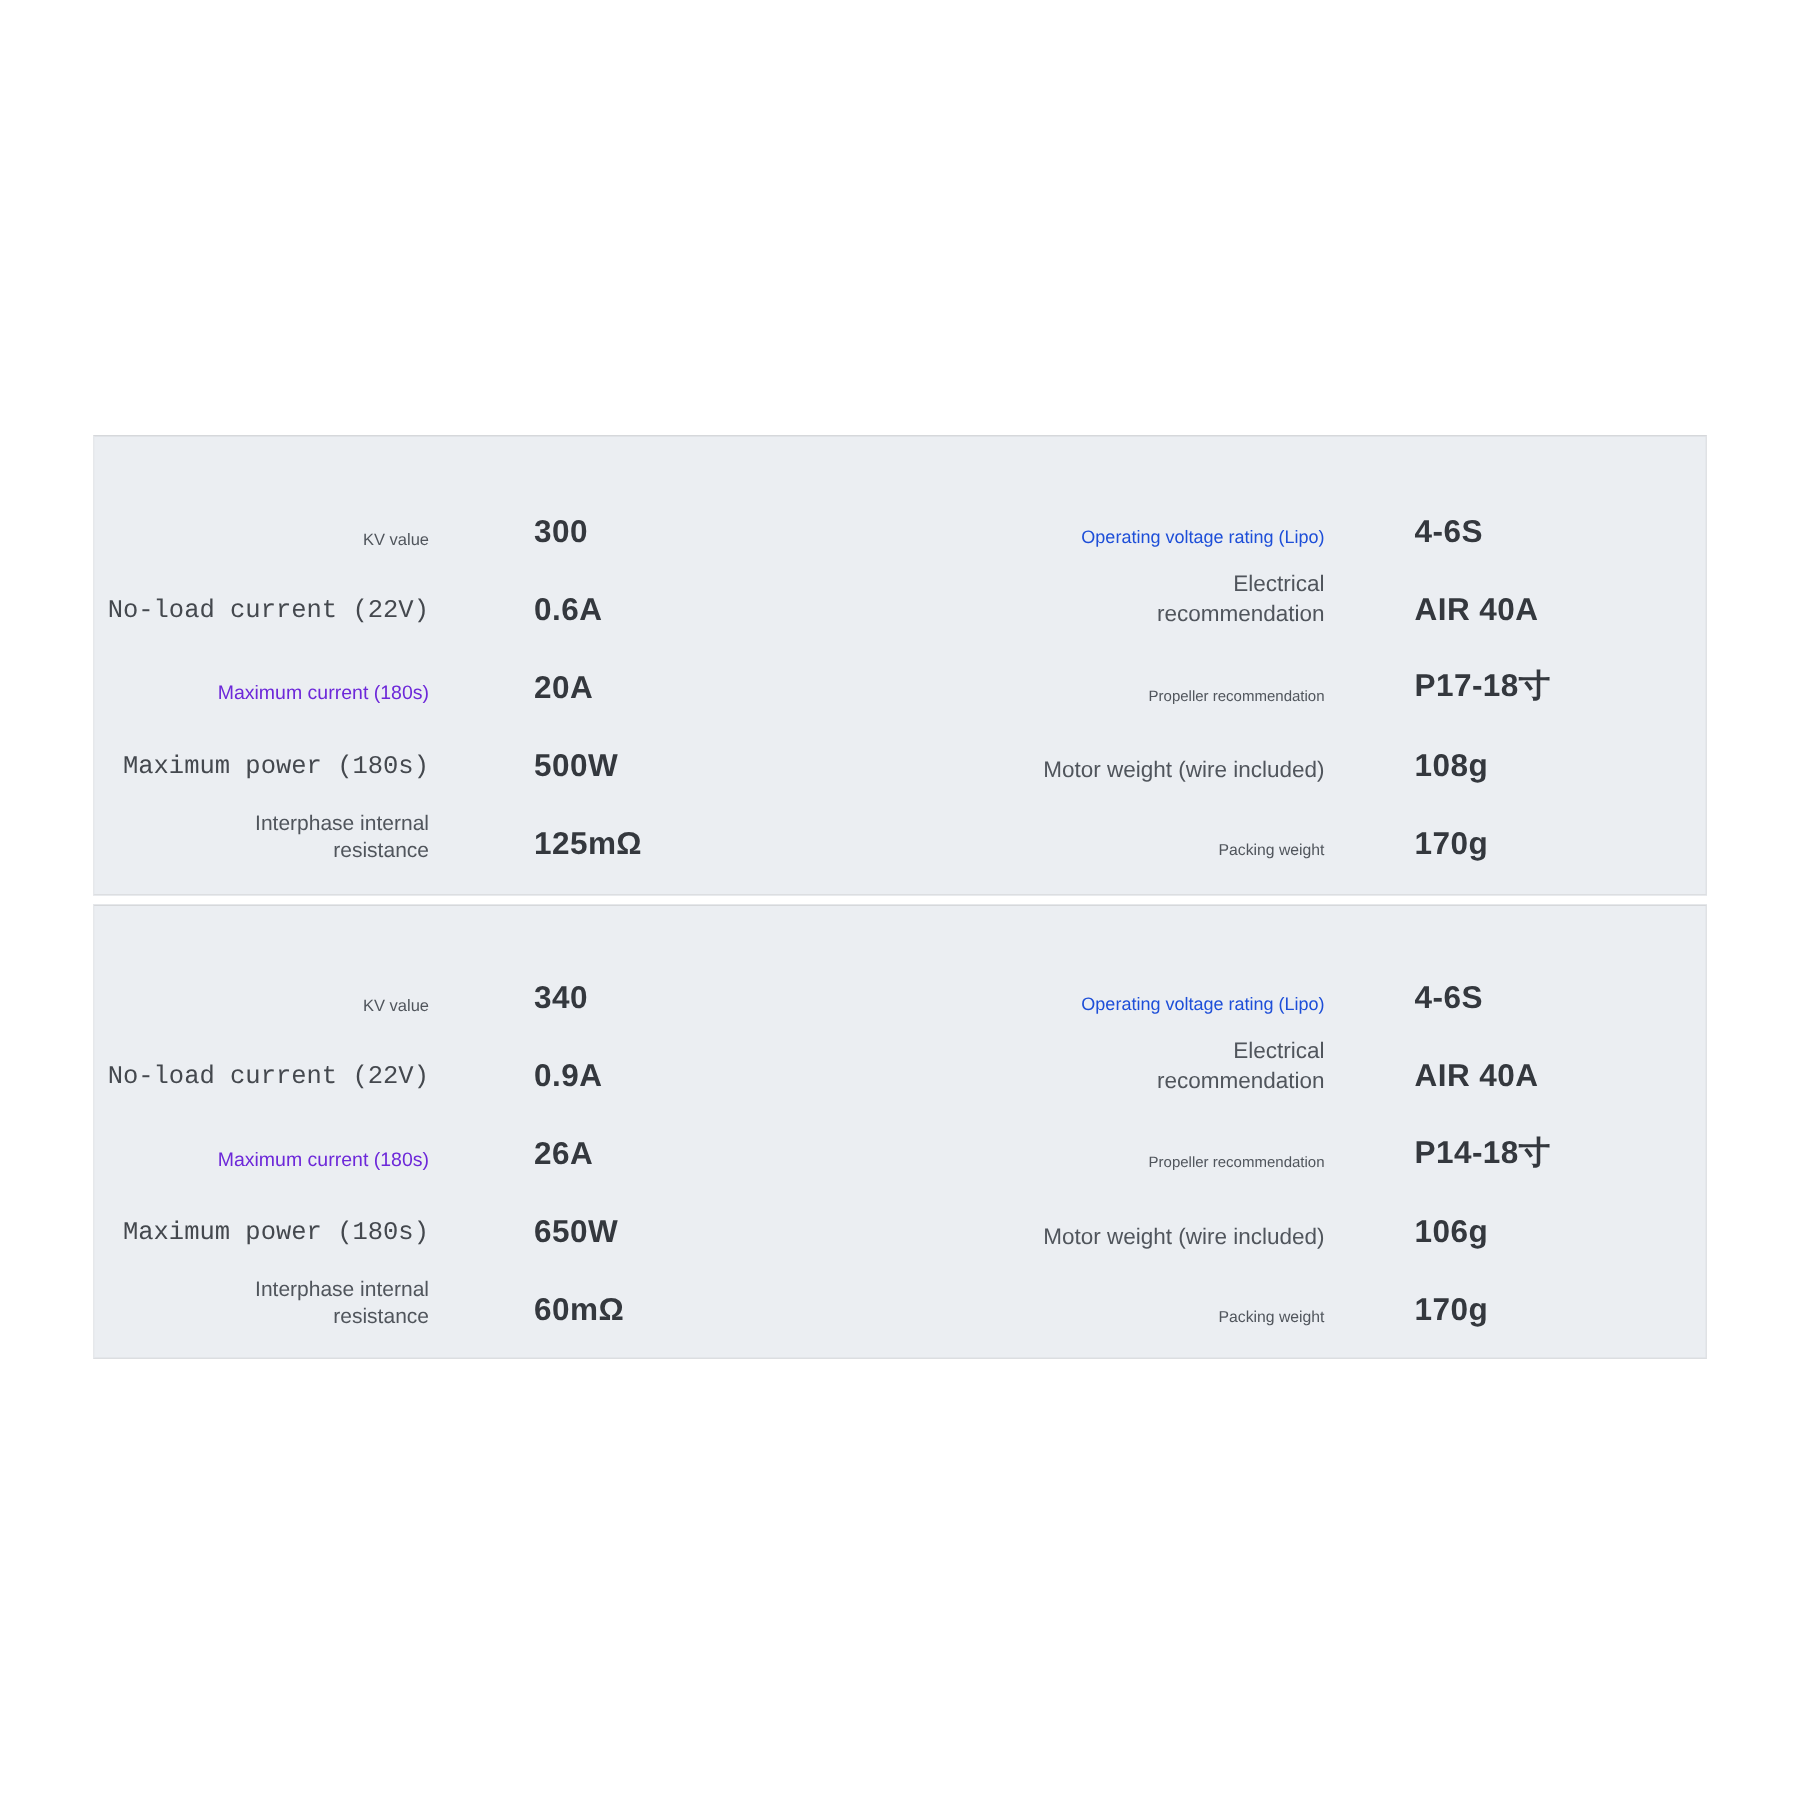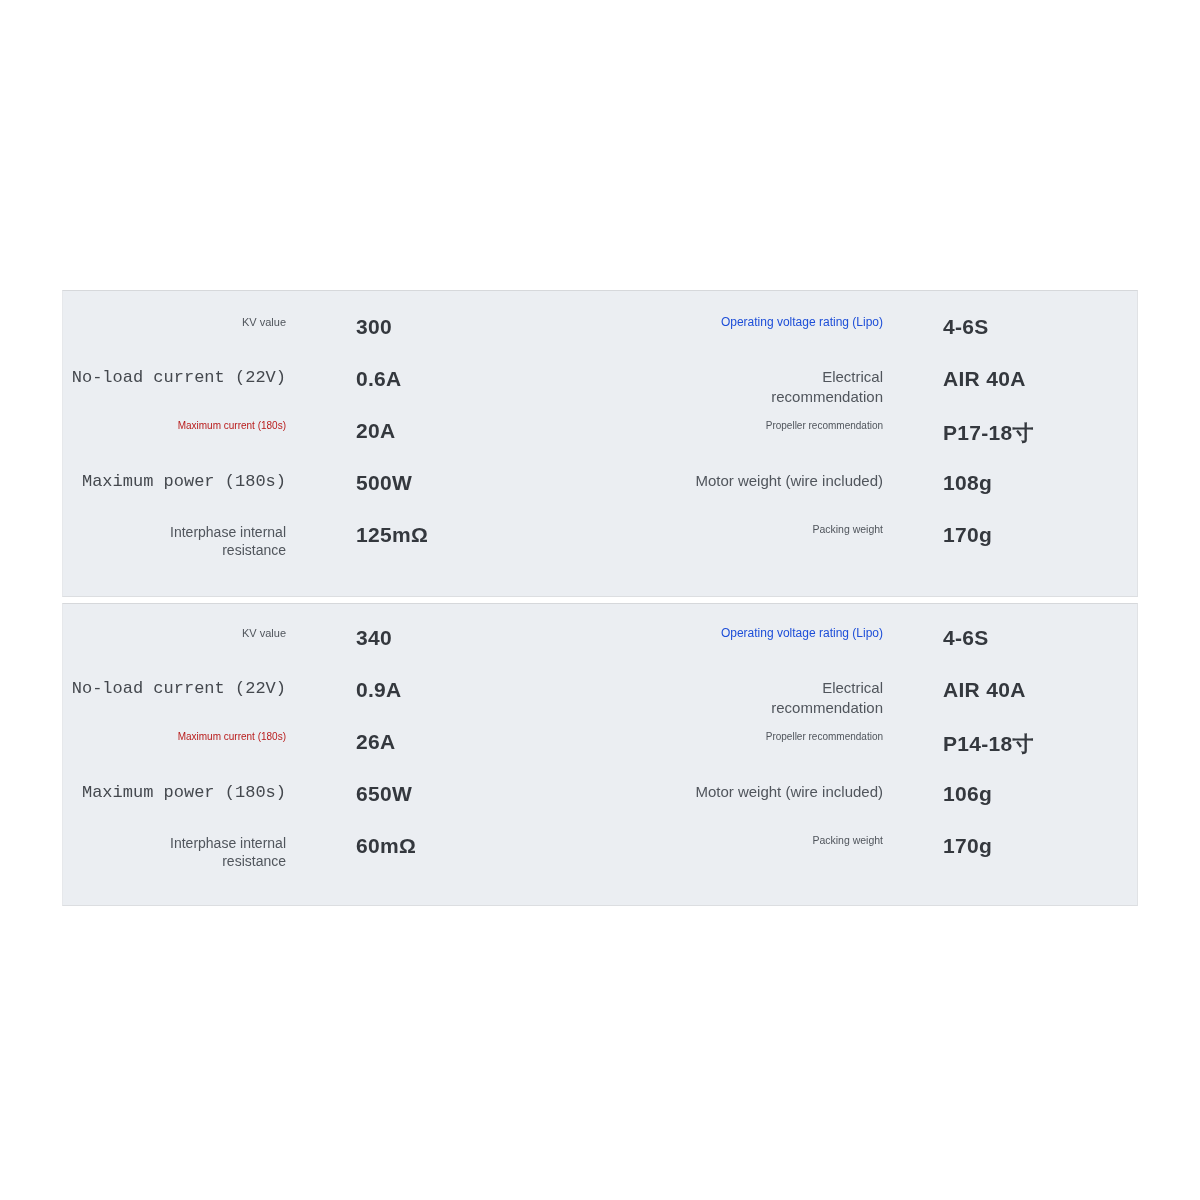--- a/index.html
+++ b/index.html
@@ -35,21 +35,21 @@
     width: 50%;
     box-sizing: border-box;
     display: flex;
     flex-direction: column;
   }
   .panel-1 .half { padding-top: 24px; }
   .panel-2 .half { padding-top: 22px; }
   .row {
     height: 52px;
     display: flex;
-    align-items: flex-start;
+    align-items: flex-end;
   }
   .label {
     width: 223px;
     flex: 0 0 223px;
     text-align: right;
     color: #50555c;
     white-space: pre-line;
     line-height: 1.3;
   }
   .half-right .label {
@@ -60,21 +60,21 @@
     margin-left: 70px;
     font-size: 21px;
     font-weight: 600;
     color: #34383e;
     letter-spacing: 0.3px;
   }
   .half-right .value { margin-left: 60px; }
   
   .ls-11  { font-size: 11px; }
   .ls-145 { font-size: 17px; color: #44484e; font-family: Liberation Mono, monospace; }
-  .ls-125 { font-size: 10px; color: #b91c1c; }
+  .ls-125 { font-size: 13px; color: #6d28d9; }
   .ls-85  { font-size: 14px; }
   .ls-12  { font-size: 12px; color: #1d4ed8; }
   .ls-95  { font-size: 15px; }
   .ls-10  { font-size: 10px; }
   .ls-105 { font-size: 10.5px; }
 </style>
 </head>
 <body>
 
 <div class="canvas">

